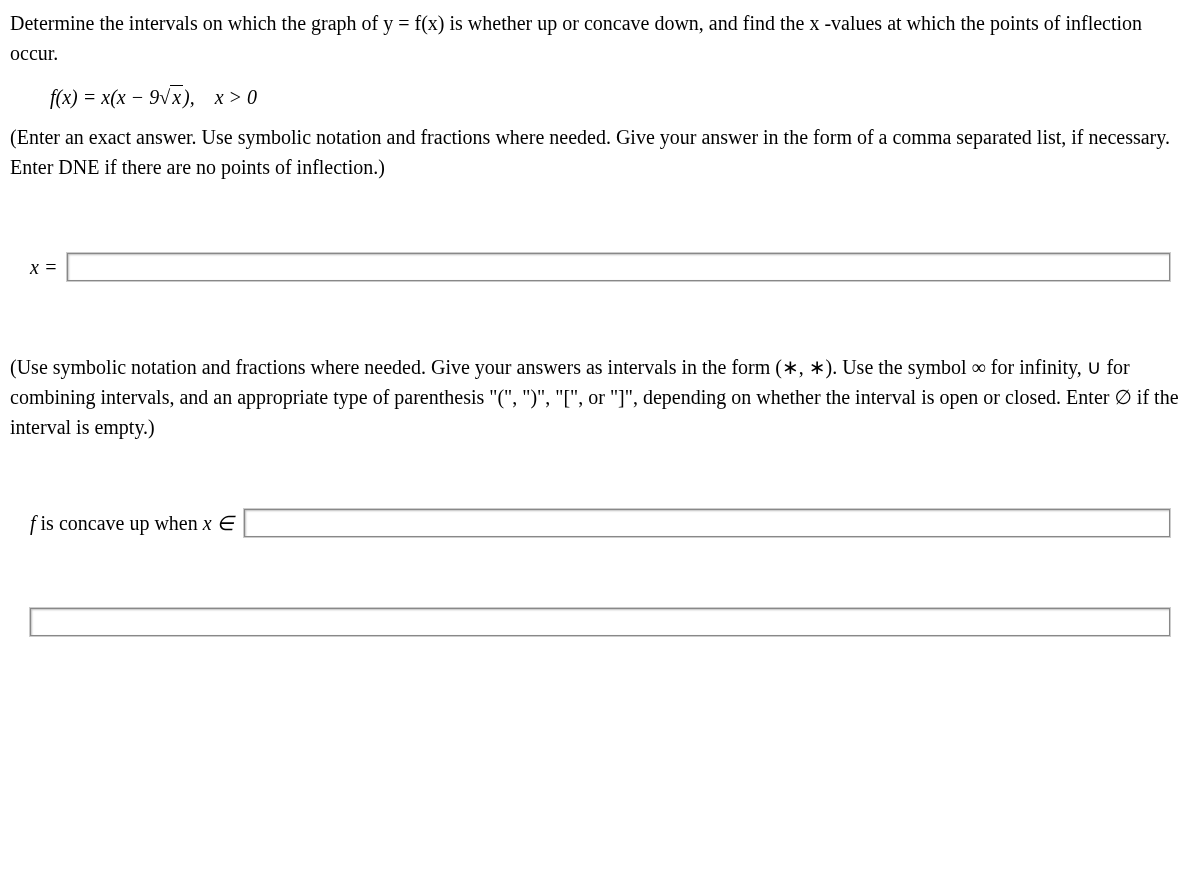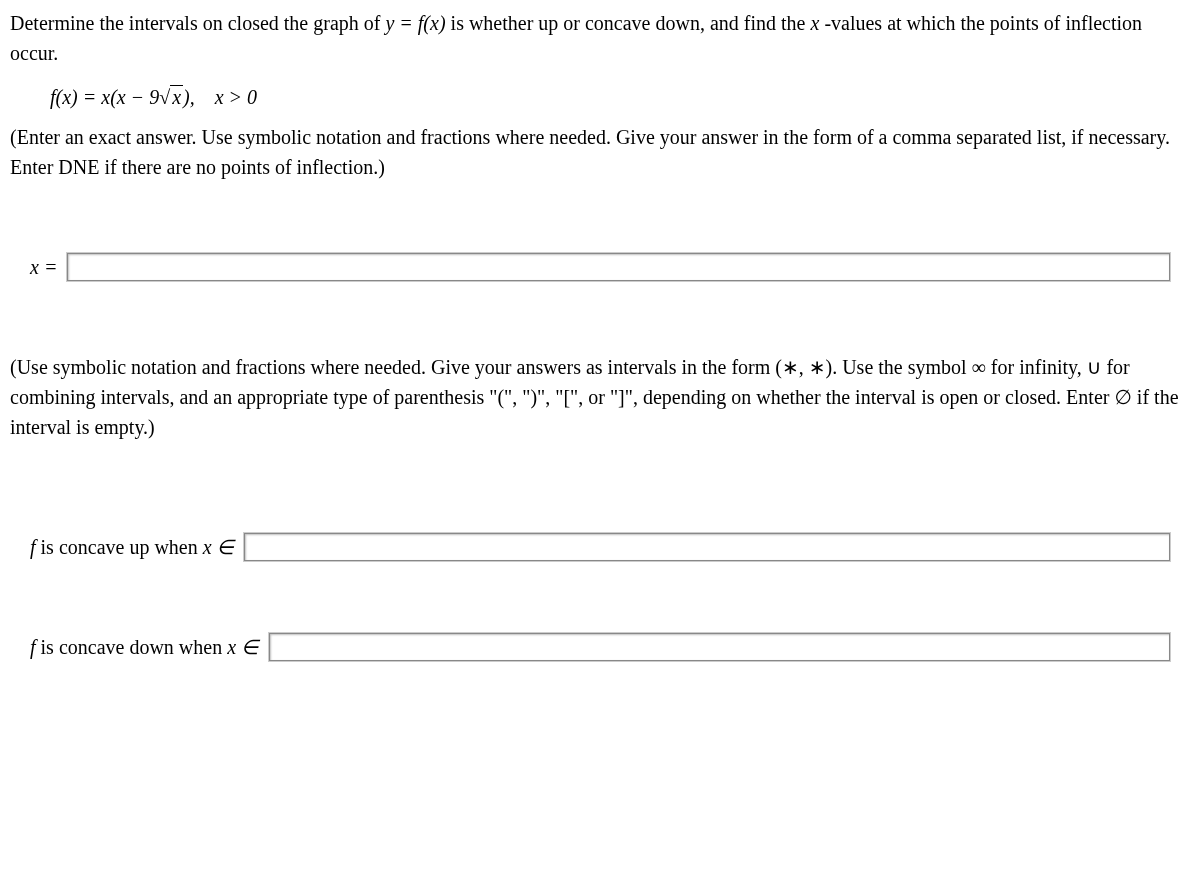--- a/index.html
+++ b/index.html
@@ -23,46 +23,46 @@
   .formula .roman { font-style: normal; }
   .sqrt {
     border-top: 1px solid #000;
     padding: 0 2px;
   }
   .answer-row {
     display: flex;
     align-items: center;
     margin: 70px 0 70px 20px;
   }
-  .answer-row.shorter-top { margin-top: 50px; }
+  .answer-row.shorter-top { margin-top: 26px; }
   .answer-row .label {
     font-style: italic;
     margin-right: 10px;
     white-space: nowrap;
   }
   .answer-row .label .roman { font-style: normal; }
   .answer-input {
     flex: 1;
     height: 28px;
     border: 1px solid #888;
     box-shadow: inset 1px 1px 2px rgba(0,0,0,0.25), 0 0 0 1px #ccc;
     background: #fff;
     font-size: 16px;
     padding: 2px 4px;
     box-sizing: border-box;
     margin-right: 20px;
   }
-  .math-i { font-style: italic; }
+  .math-i { }
   .spacer-big { height: 30px; }
 </style>
 </head>
 <body>
 
 <div class="para">
-  <span>Determine the intervals on closed the graph of </span>
+  <span>Determine the intervals on which the graph of </span>
   <span class="math-i">y = f(x)</span>
   <span> is whether up or concave down, and find the </span>
   <span class="math-i">x</span>
   <span>-values at which the points of inflection occur.</span>
 </div>
 
 <div class="formula">
   <span>f(x) = x(x − 9</span><span class="roman">√</span><span class="sqrt">x</span><span>),</span>&nbsp;&nbsp;&nbsp;&nbsp;<span>x &gt; 0</span>
 </div>
 
@@ -80,17 +80,14 @@
 <div class="spacer-big"></div>
 
 <div class="answer-row shorter-top">
   <div class="label">
     <span>f</span><span class="roman"> is concave up when </span><span>x ∈</span>
   </div>
   <input class="answer-input" type="text" value="" style="">
 </div>
 
 <div class="answer-row">
-  <div class="label">
-    <span>f</span><span class="roman"> is concave down when </span><span>x ∈</span>
-  </div>
   <input class="answer-input" type="text" value="" style="">
 </div>
 
 </body></html>

